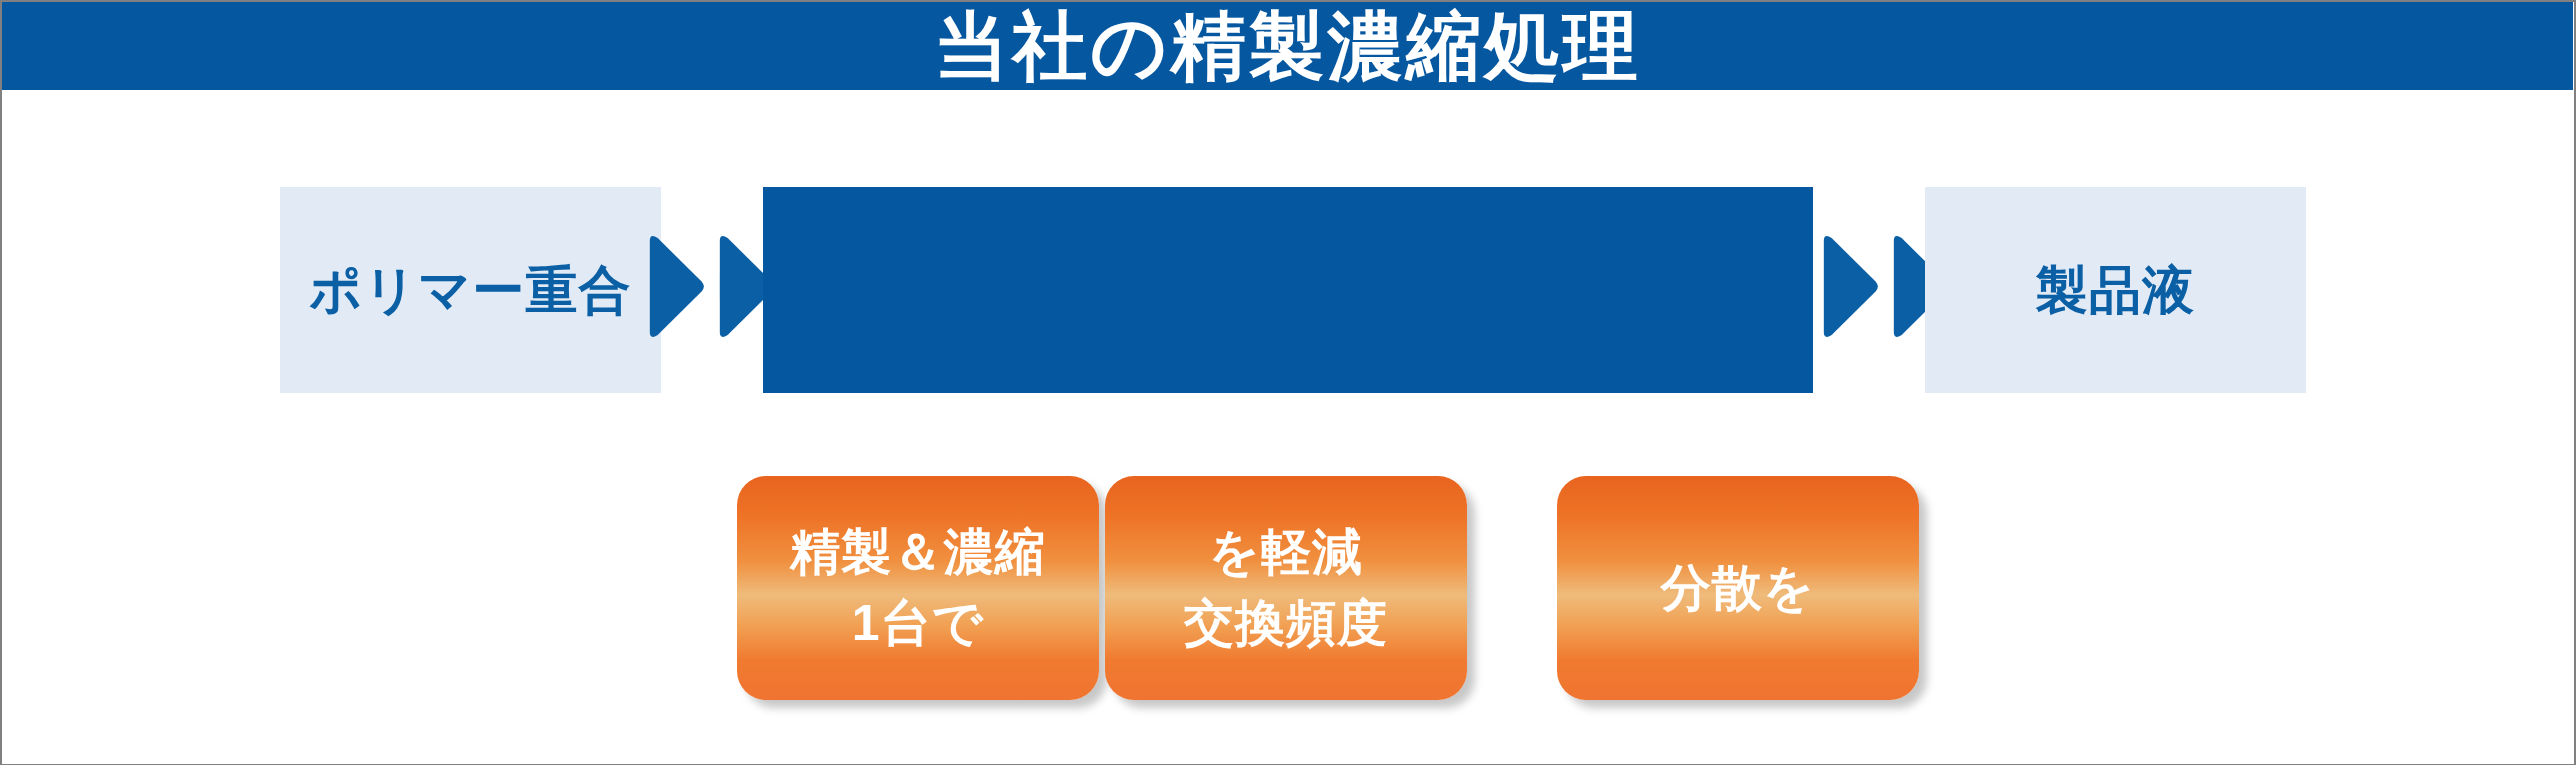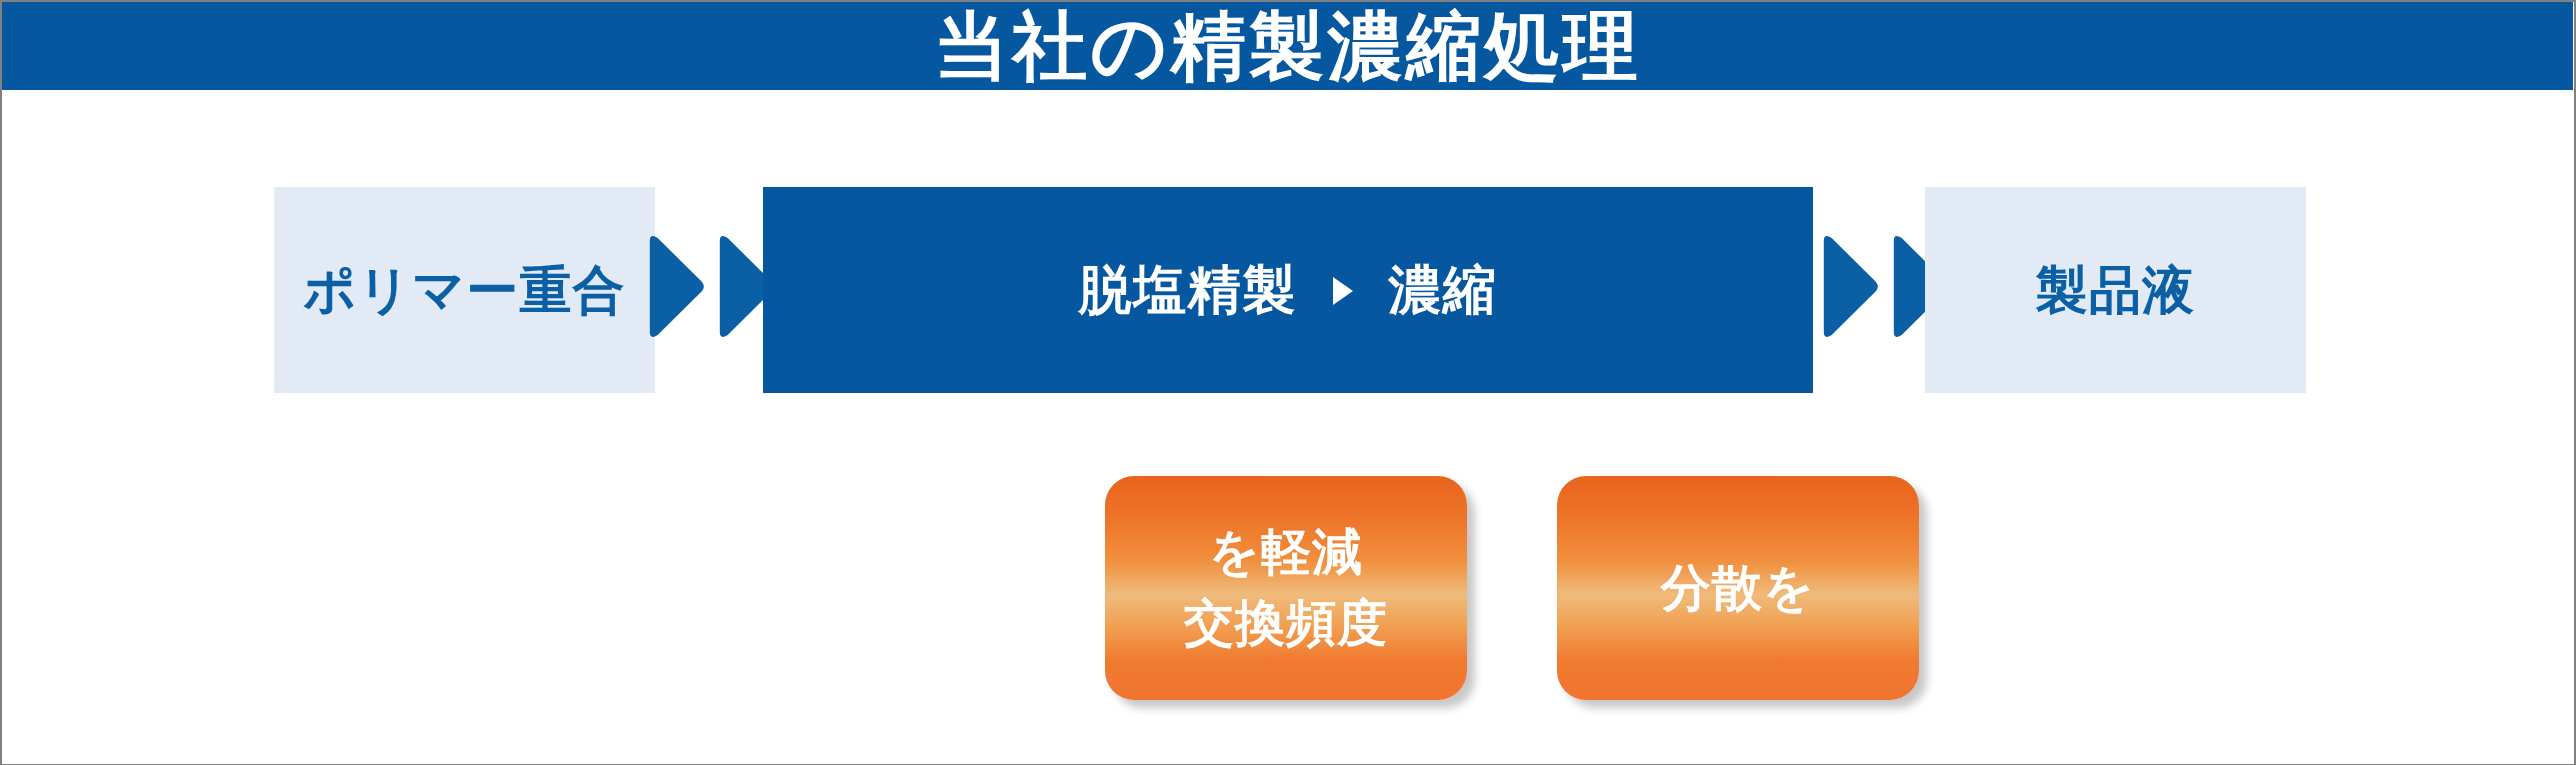--- a/index.html
+++ b/index.html
@@ -51,21 +51,21 @@
 
   .io-box {
     background: #E2EAF6;
     color: #0B5FA5;
     font-size: 52px;
     font-weight: bold;
     letter-spacing: 1.1px;
     line-height: 1.2;
   }
 
-  #input-box  { left: 272px;  top: 185px; width: 381px; height: 206px; }
+  #input-box  { left: 278px;  top: 185px; width: 381px; height: 206px; }
   #output-box { left: 1923px; top: 185px; width: 381px; height: 206px; }
 
   #process-box {
     left: 761px; top: 185px; width: 1050px; height: 206px;
     background: #05579F;
     color: #ffffff;
     flex-direction: column;
     font-size: 53px;
     font-weight: bold;
     letter-spacing: 1.7px;
@@ -155,44 +155,43 @@
   <div id="chev-group-left" class="chev-group">
     <svg class="chev" viewBox="0 0 110 190">
       <path d="M12 14 Q12 0 26 9 L104 86 Q112 95 104 104 L26 181 Q12 190 12 176 Z"></path>
     </svg>
     <svg class="chev" viewBox="0 0 110 190">
       <path d="M12 14 Q12 0 26 9 L104 86 Q112 95 104 104 L26 181 Q12 190 12 176 Z"></path>
     </svg>
   </div>
 
   <div id="process-box" class="flow-box">
-    <div class="proc-line">
-      <span>脱塩精製</span>
-      <span class="inline-tri"></span>
-      <span>濃縮</span>
-    </div>
   </div>
 
   <div id="chev-group-right" class="chev-group">
     <svg class="chev" viewBox="0 0 110 190">
       <path d="M12 14 Q12 0 26 9 L104 86 Q112 95 104 104 L26 181 Q12 190 12 176 Z"></path>
     </svg>
     <svg class="chev" viewBox="0 0 110 190">
       <path d="M12 14 Q12 0 26 9 L104 86 Q112 95 104 104 L26 181 Q12 190 12 176 Z"></path>
     </svg>
   </div>
 
   <div id="output-box" class="flow-box io-box">
     <span>製品液</span>
   </div>
 
   <div id="tail-1" class="callout-tail"></div>
   <div id="tail-2" class="callout-tail"></div>
   <div id="tail-3" class="callout-tail"></div>
 
+  <div id="callout-1" class="callout">
+    <span>精製＆濃縮</span>
+    <span>1台で</span>
+  </div>
 
   <div id="callout-2" class="callout">
     <span>を軽減</span>
     <span>交換頻度</span>
   </div>
 
   <div id="callout-3" class="callout">
     <span>分散を</span>
   </div>
 

